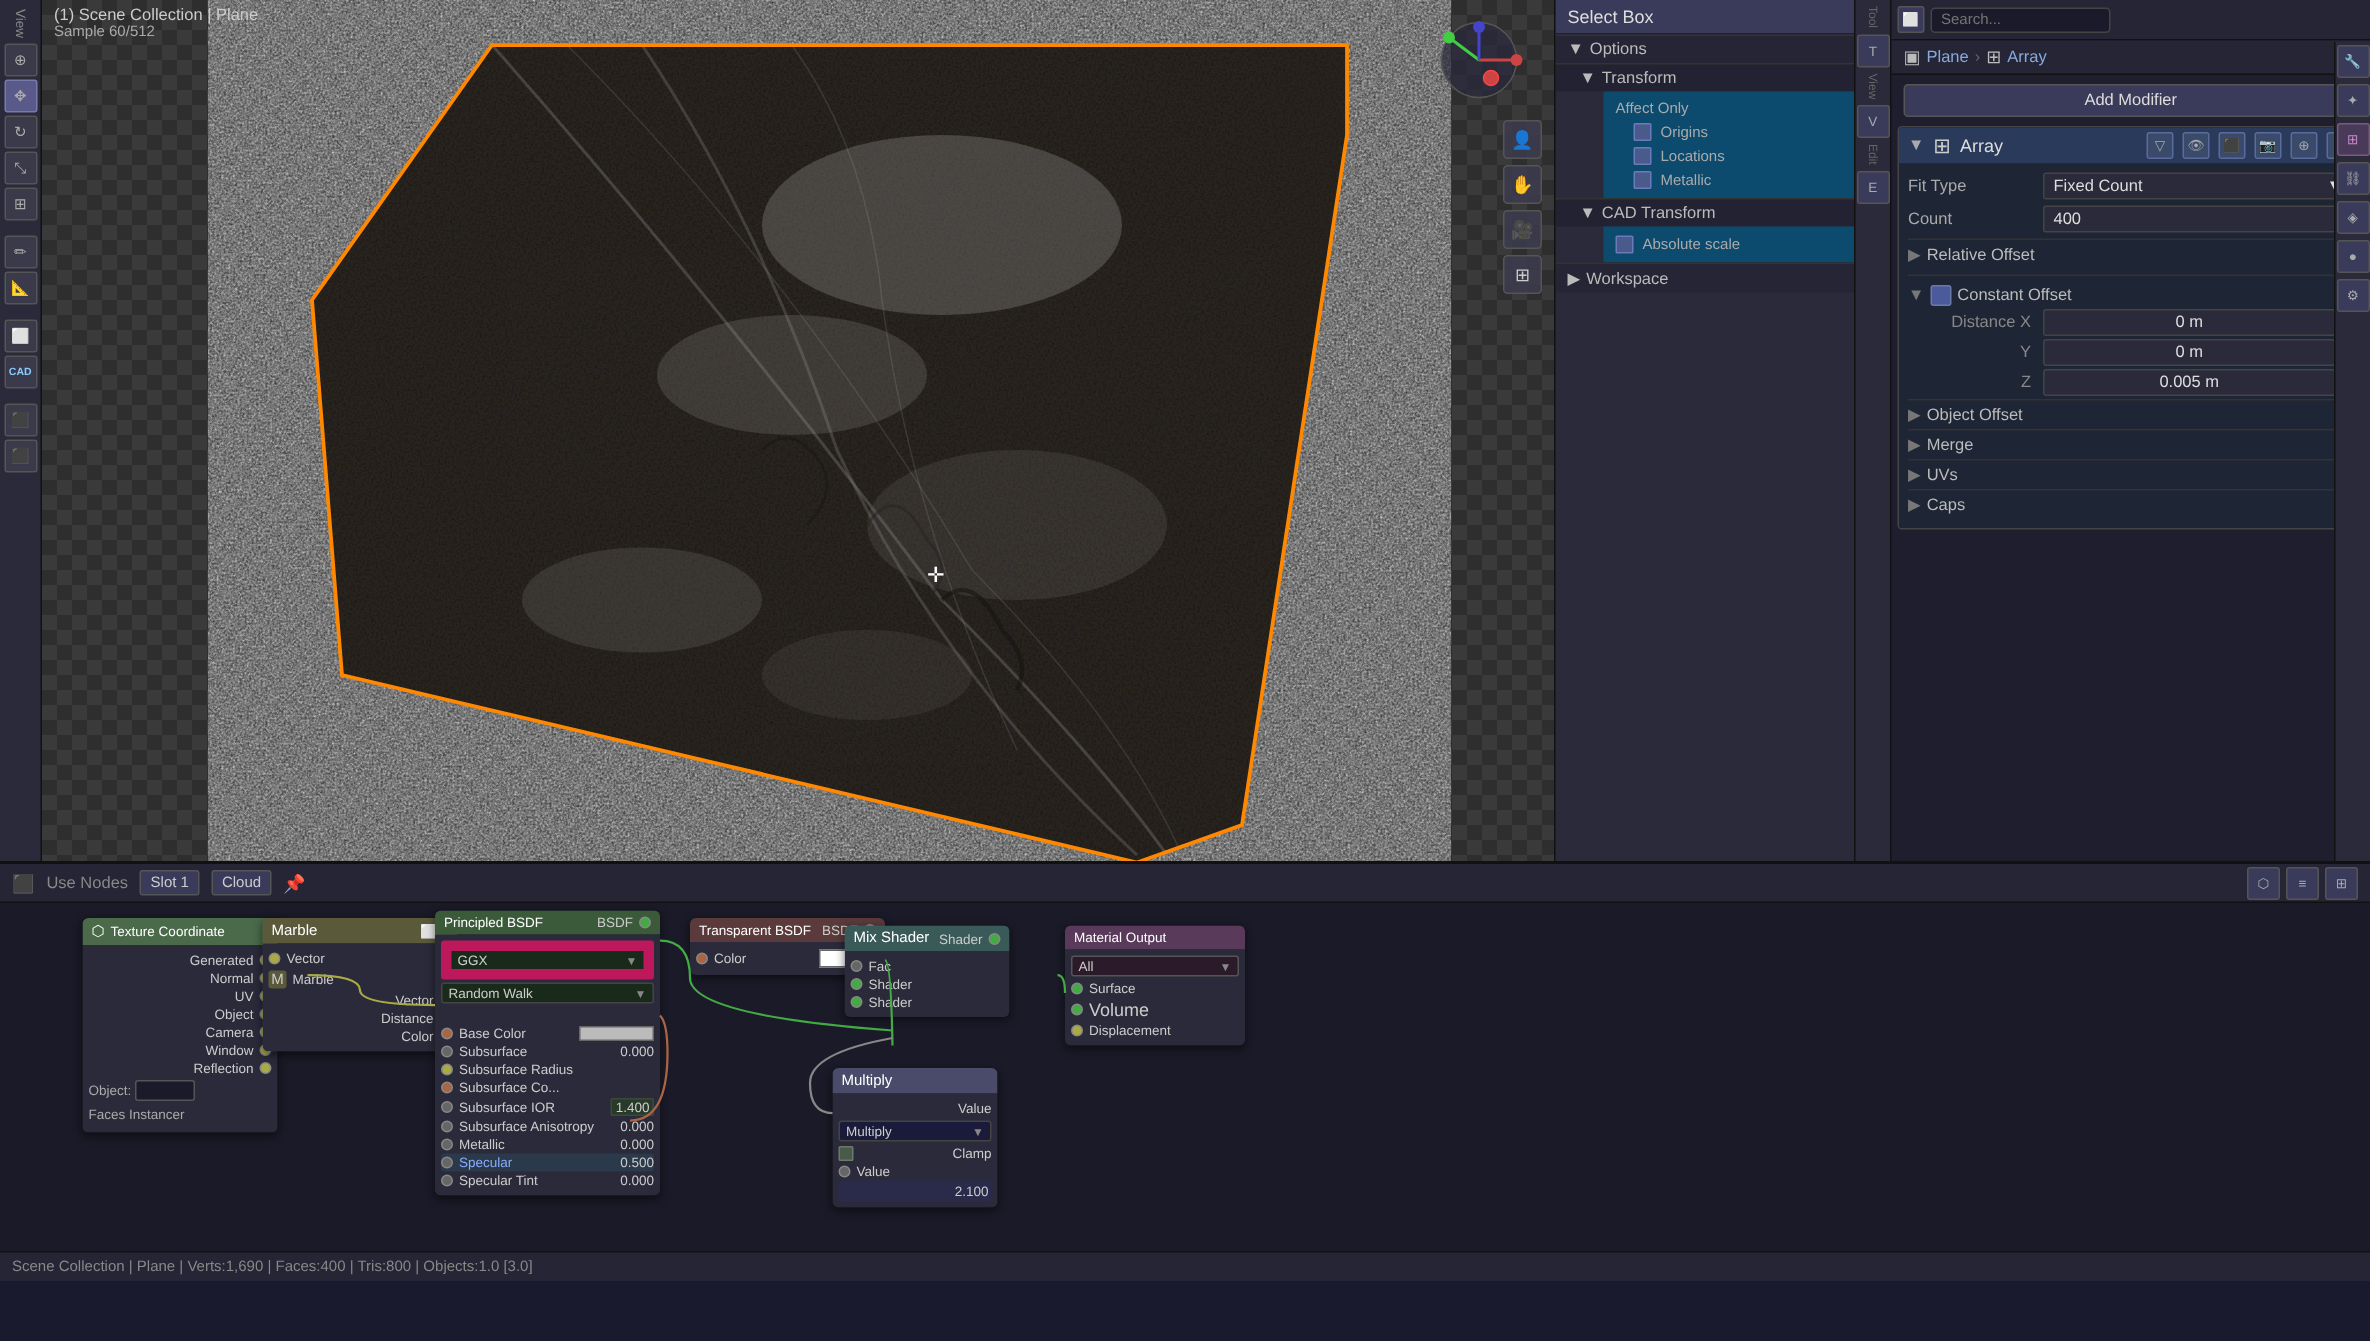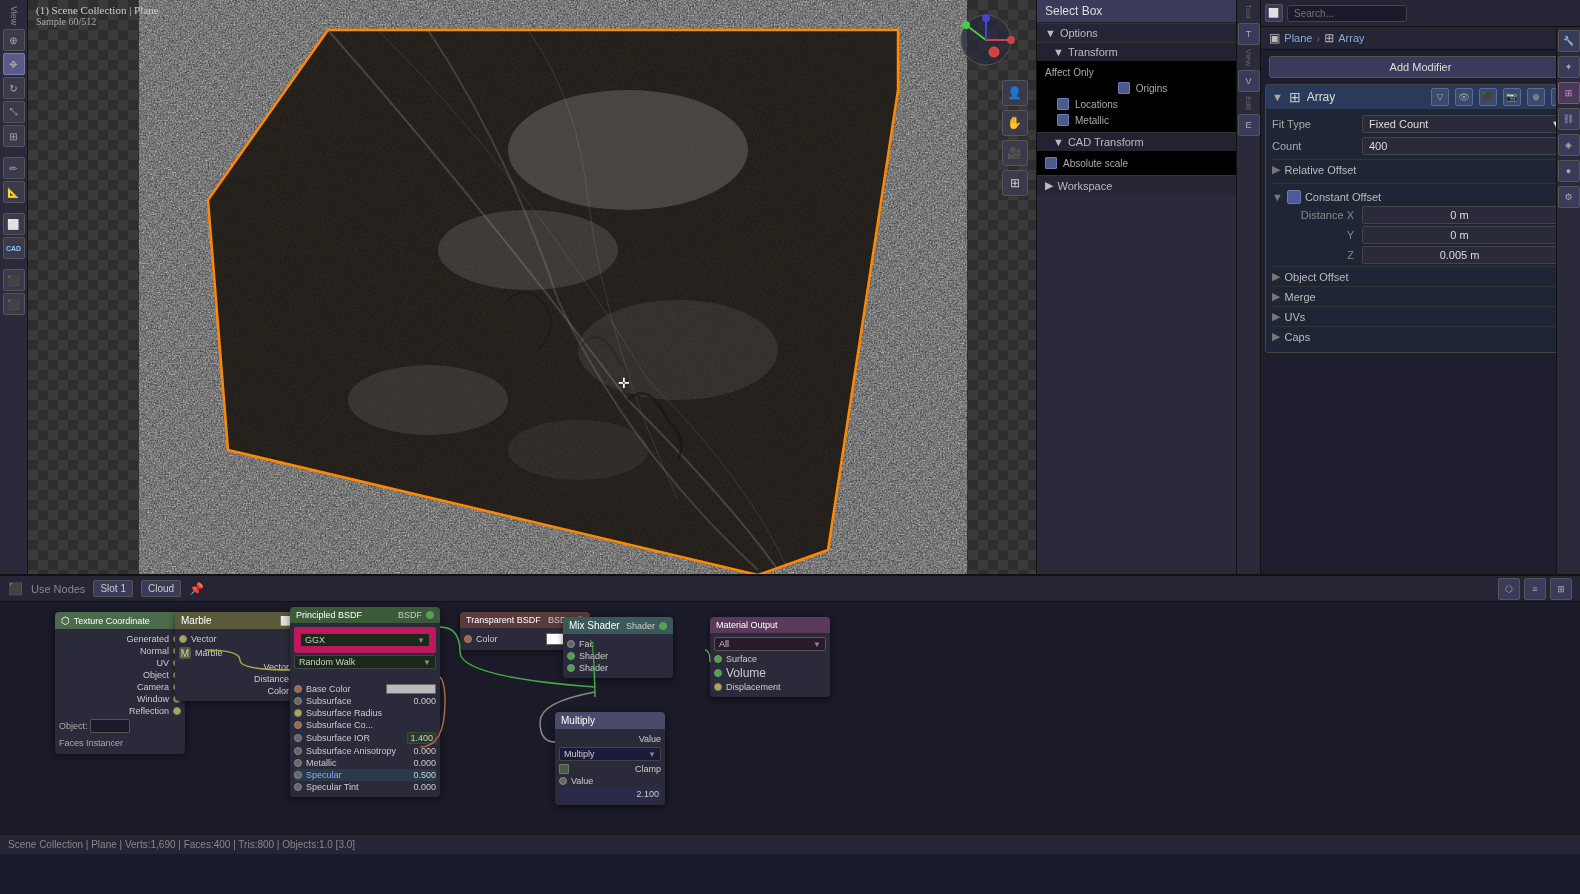--- a/index.html
+++ b/index.html
@@ -56,21 +56,20 @@
       color: #888;
       padding: 2px;
     }
 
     
     .viewport {
       flex: 1;
       position: relative;
       background: #3a3a3a;
       overflow: hidden;
-      font-family: Liberation Serif, serif;
     }
     .viewport-header {
       position: absolute;
       top: 4px;
       left: 8px;
       color: #ddd;
       font-size: 11px;
       z-index: 10;
     }
     .viewport-canvas {
@@ -108,21 +107,22 @@
       font-size: 11px;
       color: #bbb;
       cursor: pointer;
       display: flex;
       align-items: center;
       gap: 4px;
       border-top: 1px solid #333;
     }
     .section-content {
       padding: 4px 8px;
-      background: #000000;
+      background: #0c4a6e;
+      margin-left: 32px;
     }
     .option-row {
       display: flex;
       align-items: center;
       gap: 6px;
       padding: 2px 0;
     }
     .option-row label {
       font-size: 10px;
       color: #aaa;
@@ -572,21 +572,21 @@
     </div>
 
     <div class="section-title" style="padding-left:16px; background:#222232;">
       <span>▼</span>
       <span>Transform</span>
     </div>
     <div class="section-content">
       <div class="option-row">
         <span style="color:#aaa;font-size:10px;">Affect Only</span>
       </div>
-      <div class="option-row" style="padding-left:12px;justify-content:center;">
+      <div class="option-row" style="padding-left:12px;">
         <span class="checkbox-fake"></span>
         <label>Origins</label>
       </div>
       <div class="option-row" style="padding-left:12px;">
         <span class="checkbox-fake"></span>
         <label>Locations</label>
       </div>
       <div class="option-row" style="padding-left:12px;">
         <span class="checkbox-fake"></span>
         <label>Metallic</label>

